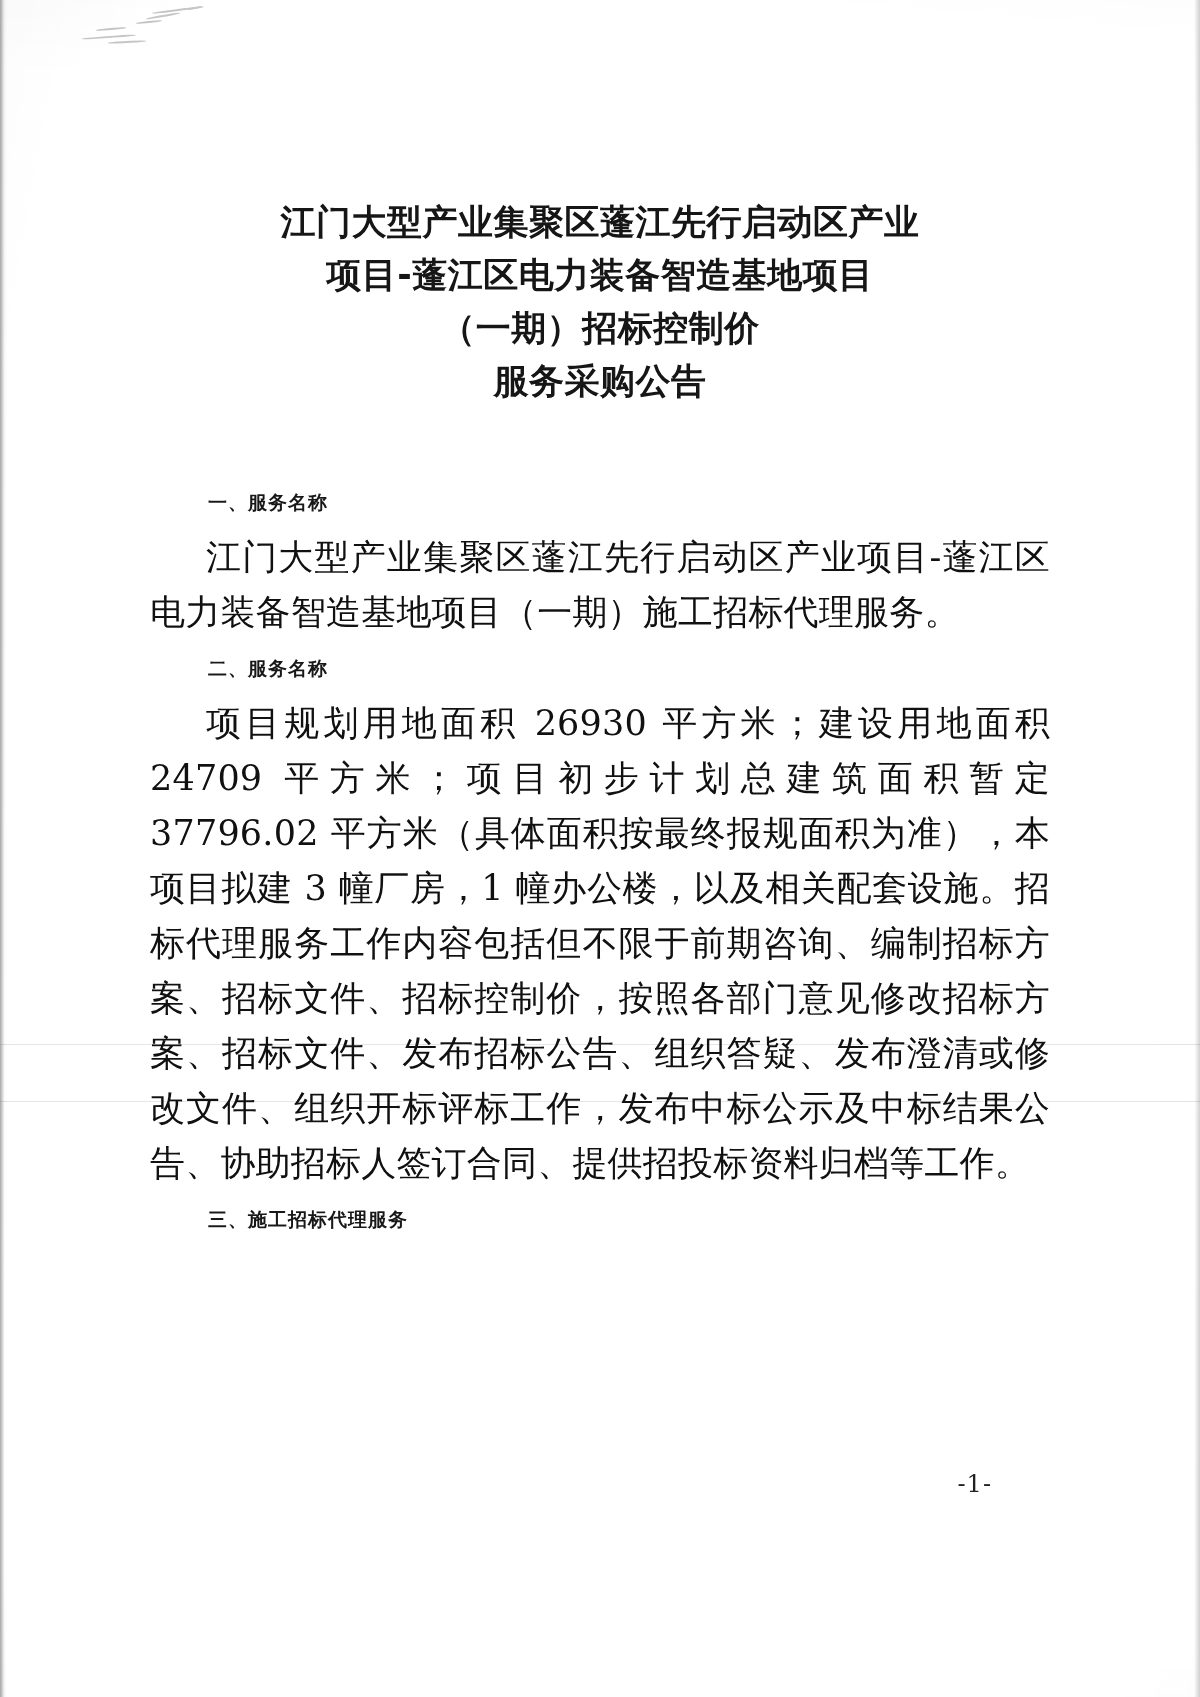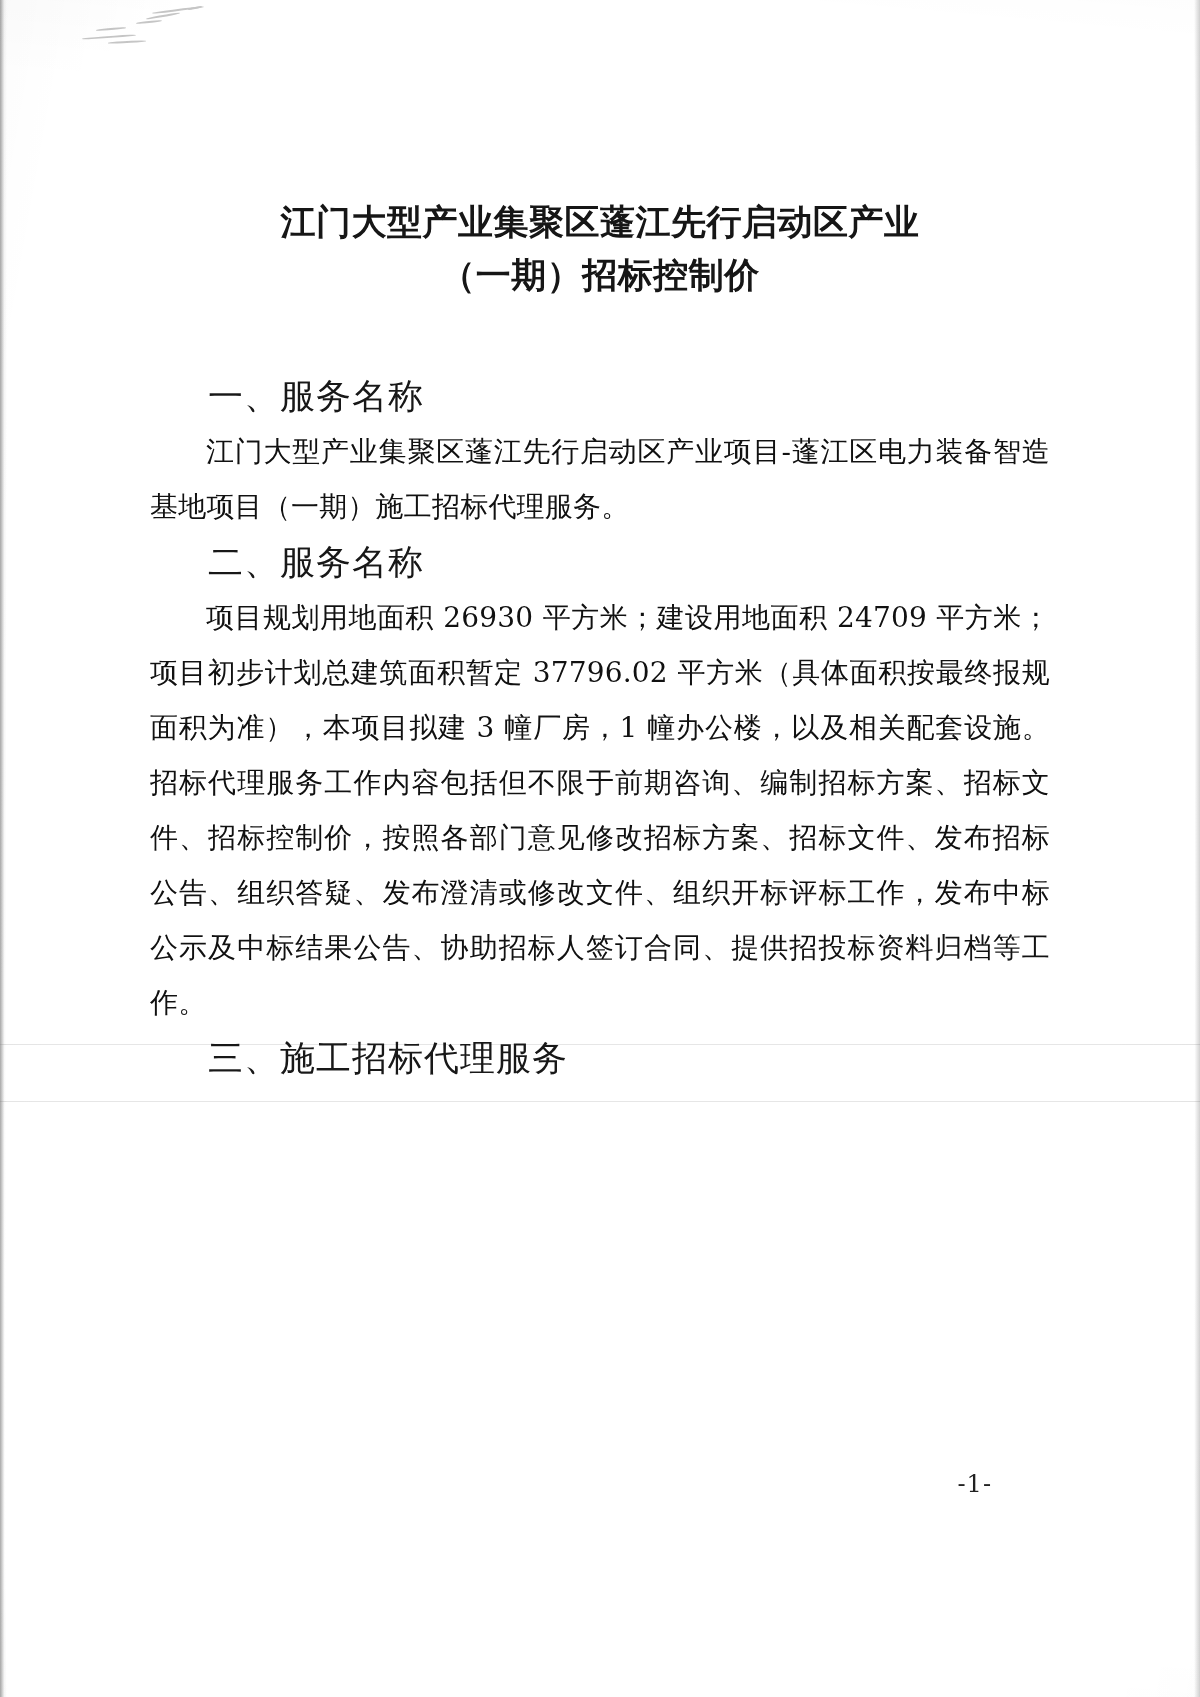--- a/index.html
+++ b/index.html
@@ -85,32 +85,32 @@
     font-size: 35px;
     line-height: 53px;
     color: #1a1a1a;
     letter-spacing: 0.5px;
     -webkit-font-smoothing: antialiased;
   }
   .doc-title .tline { display: block; white-space: nowrap; }
 
   .section-heading {
     font-family: "DejaVu Sans", "Liberation Sans", sans-serif;
-    font-weight: 400;
-    font-size: 35px;
+    font-weight: 700;
+    font-size: 19px;
     line-height: 56px;
     color: #1c1c1c;
     text-indent: 58px;
     letter-spacing: 1px;
     white-space: nowrap;
   }
 
   .body-para {
     font-family: "DejaVu Serif", "Liberation Serif", serif;
-    font-size: 28px;
+    font-size: 35px;
     line-height: 55px;
     color: #151515;
     text-align: justify;
     text-justify: inter-character;
     text-indent: 56px;
     letter-spacing: 0.2px;
     margin: 0;
   }
 
   .gap-after-title { height: 66px; }
@@ -151,21 +151,23 @@
     <span class="s4"></span>
       <span class="s5"></span>
       <span class="s6"></span>
       <span class="s7"></span>
   </div>
 
   <div class="content">
 
     <h1 class="doc-title">
       <span class="tline">江门大型产业集聚区蓬江先行启动区产业</span>
+      <span class="tline">项目-蓬江区电力装备智造基地项目</span>
       <span class="tline">（一期）招标控制价</span>
+      <span class="tline">服务采购公告</span>
     </h1>
 
     <div class="gap-after-title"></div>
 
     <div class="section-heading">一、服务名称</div>
     <p class="body-para">江门大型产业集聚区蓬江先行启动区产业项目-蓬江区电力装备智造基地项目（一期）施工招标代理服务。</p>
 
     <div class="section-heading">二、服务名称</div>
     <p class="body-para">项目规划用地面积 26930 平方米；建设用地面积 24709 平方米；项目初步计划总建筑面积暂定 37796.02 平方米（具体面积按最终报规面积为准），本项目拟建 3 幢厂房，1 幢办公楼，以及相关配套设施。招标代理服务工作内容包括但不限于前期咨询、编制招标方案、招标文件、招标控制价，按照各部门意见修改招标方案、招标文件、发布招标公告、组织答疑、发布澄清或修改文件、组织开标评标工作，发布中标公示及中标结果公告、协助招标人签订合同、提供招投标资料归档等工作。</p>
 

